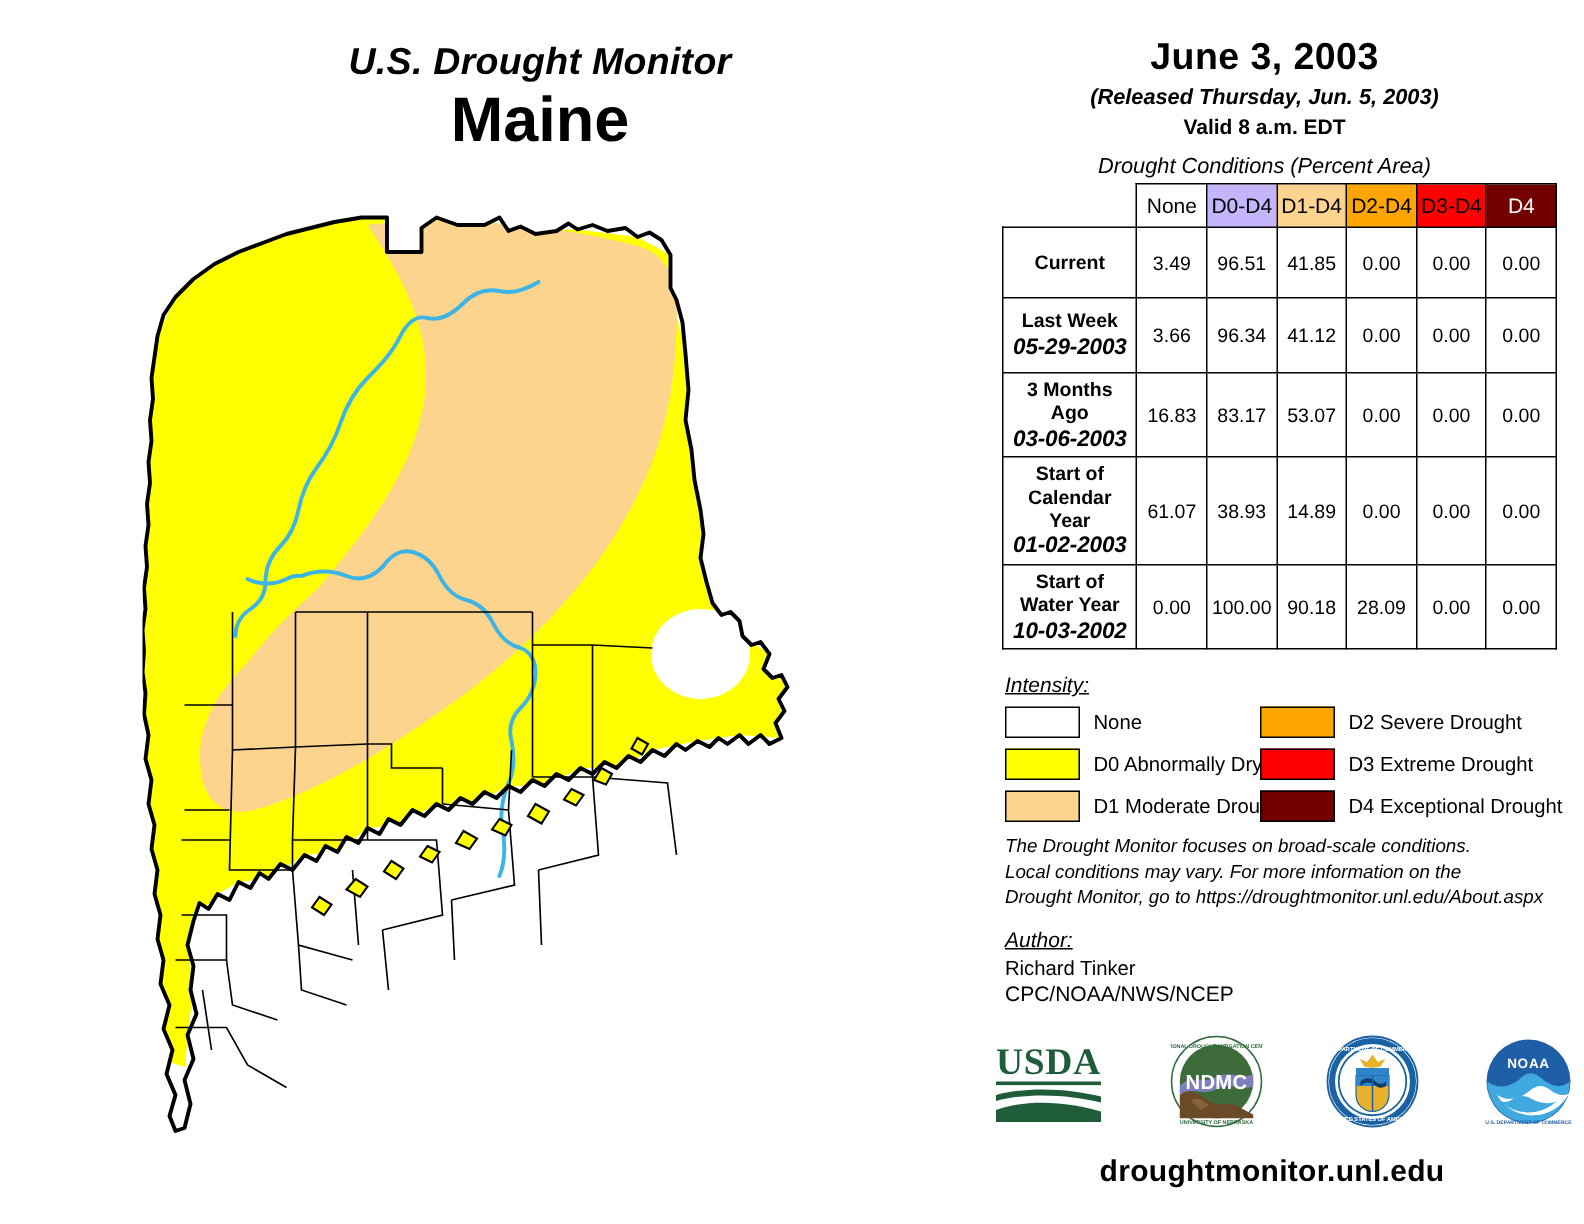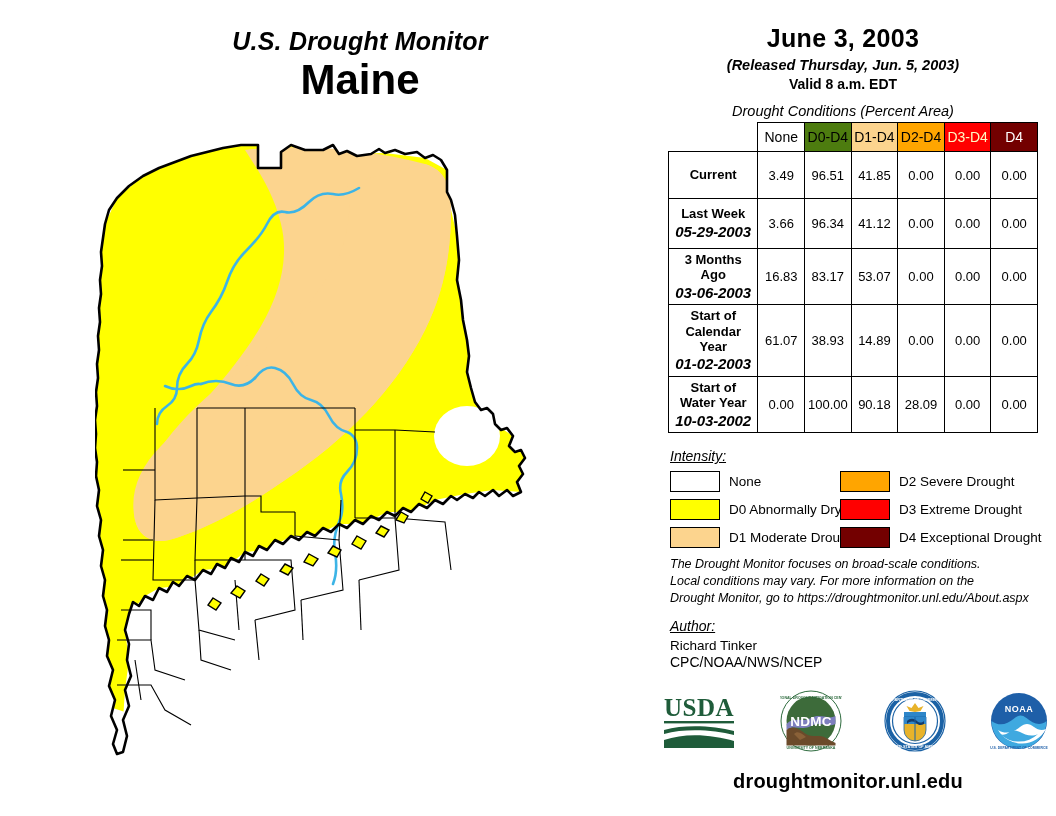--- a/index.html
+++ b/index.html
@@ -64,24 +64,24 @@
     width:96px;
     font-weight:bold;font-size:12.5px;line-height:1.18;
     padding:3px 2px !important;
   }
   .rowlab .dt{
     display:block;font-size:15px;font-style:italic;font-weight:bold;
     margin-top:1px;letter-spacing:-.1px;
   }
   .val{width:45.6px;font-size:14px;}
   th.h-none{background:#ffffff;color:#000;}
-  th.h-d0{background:#4d7c0f;color:#000;margin-top:11px;}
+  th.h-d0{background:#c4b5fd;color:#000;margin-top:11px;}
   th.h-d1{background:#fcd48e;color:#000;}
   th.h-d2{background:#ffa500;color:#000;}
-  th.h-d3{background:#ff0000;color:#fef9c3;}
+  th.h-d3{background:#ff0000;color:#000000;}
   th.h-d4{background:#730000;color:#ffffff;}
 
   
   #intensity{position:absolute;left:670px;top:448px;width:378px;}
   #intensity-title{
     font-size:14px;font-style:italic;text-decoration:underline;
     margin-bottom:7px;
   }
   .legend-grid{
     display:grid;

